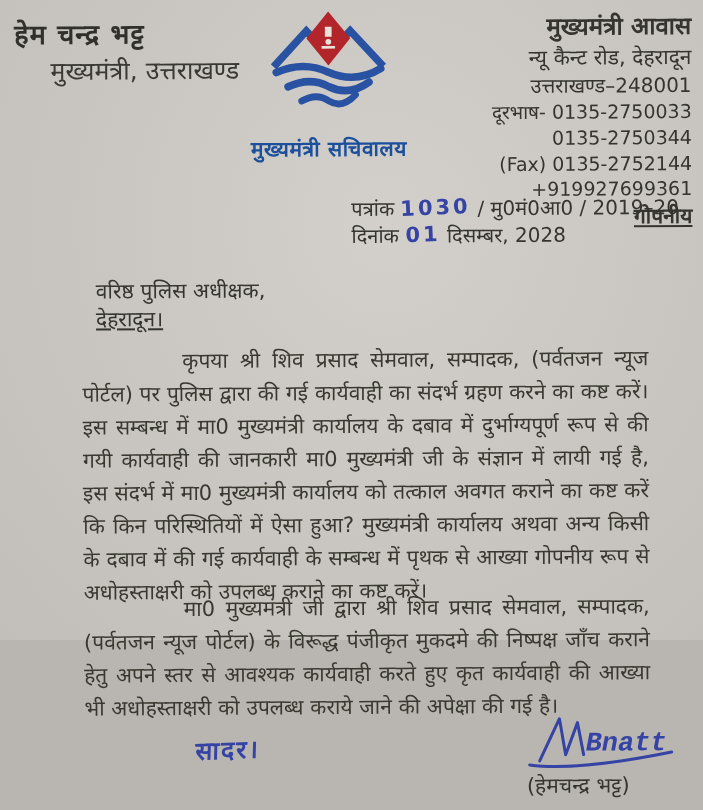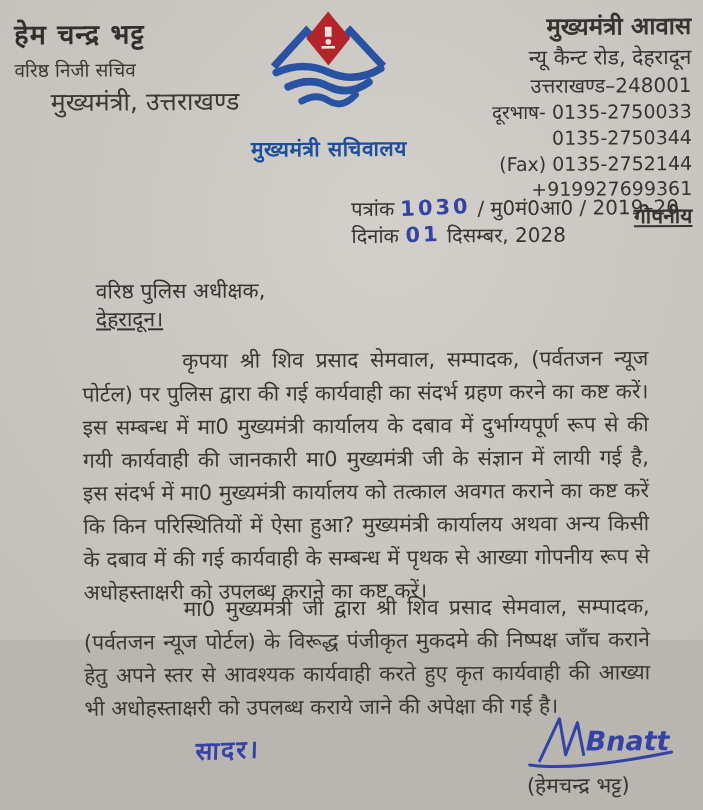--- a/index.html
+++ b/index.html
@@ -42,32 +42,31 @@
   .addressee{position:absolute;left:96px;top:276px;font-size:21px;line-height:28px;color:#35342f;}
   .addressee .city{text-decoration:underline;}
   
   .para{position:absolute;left:82px;width:566px;font-size:21px;line-height:33px;
         text-align:justify;text-indent:100px;color:#393830;}
   .p1{top:344px;}
   .p2{top:592px;}
   
   .salutation{position:absolute;left:193px;top:731px;font-size:25px;
               transform:skewX(-4deg) rotate(-2deg);letter-spacing:2px;}
-  .sig{position:absolute;left:523px;top:712px;}
+  .sig{position:absolute;left:523px;top:712px;font-family:Liberation Mono, monospace;}
   .signatory{position:absolute;left:524px;top:772px;font-size:21px;color:#35342f;}
 </style>
 </head>
 <body>
 
 <div class="page">
   <div class="sheet">
 
     <div class="hdr-left">
       <div class="name">हेम चन्द्र भट्ट</div>
-      <div class="title">वरिष्ठ निजी सचिव</div>
       <div class="org">मुख्यमंत्री, उत्तराखण्ड</div>
     </div>
 
     <div class="logo-wrap">
       <span>
         <svg width="118" height="126" viewBox="0 0 140 140" aria-hidden="true">
 
           <path d="M8,66 L44,27 L58,42" fill="none" stroke="#2a52a2" stroke-width="9" stroke-linecap="square"></path>
           <path d="M132,66 L96,27 L82,42" fill="none" stroke="#2a52a2" stroke-width="9" stroke-linecap="square"></path>
 

